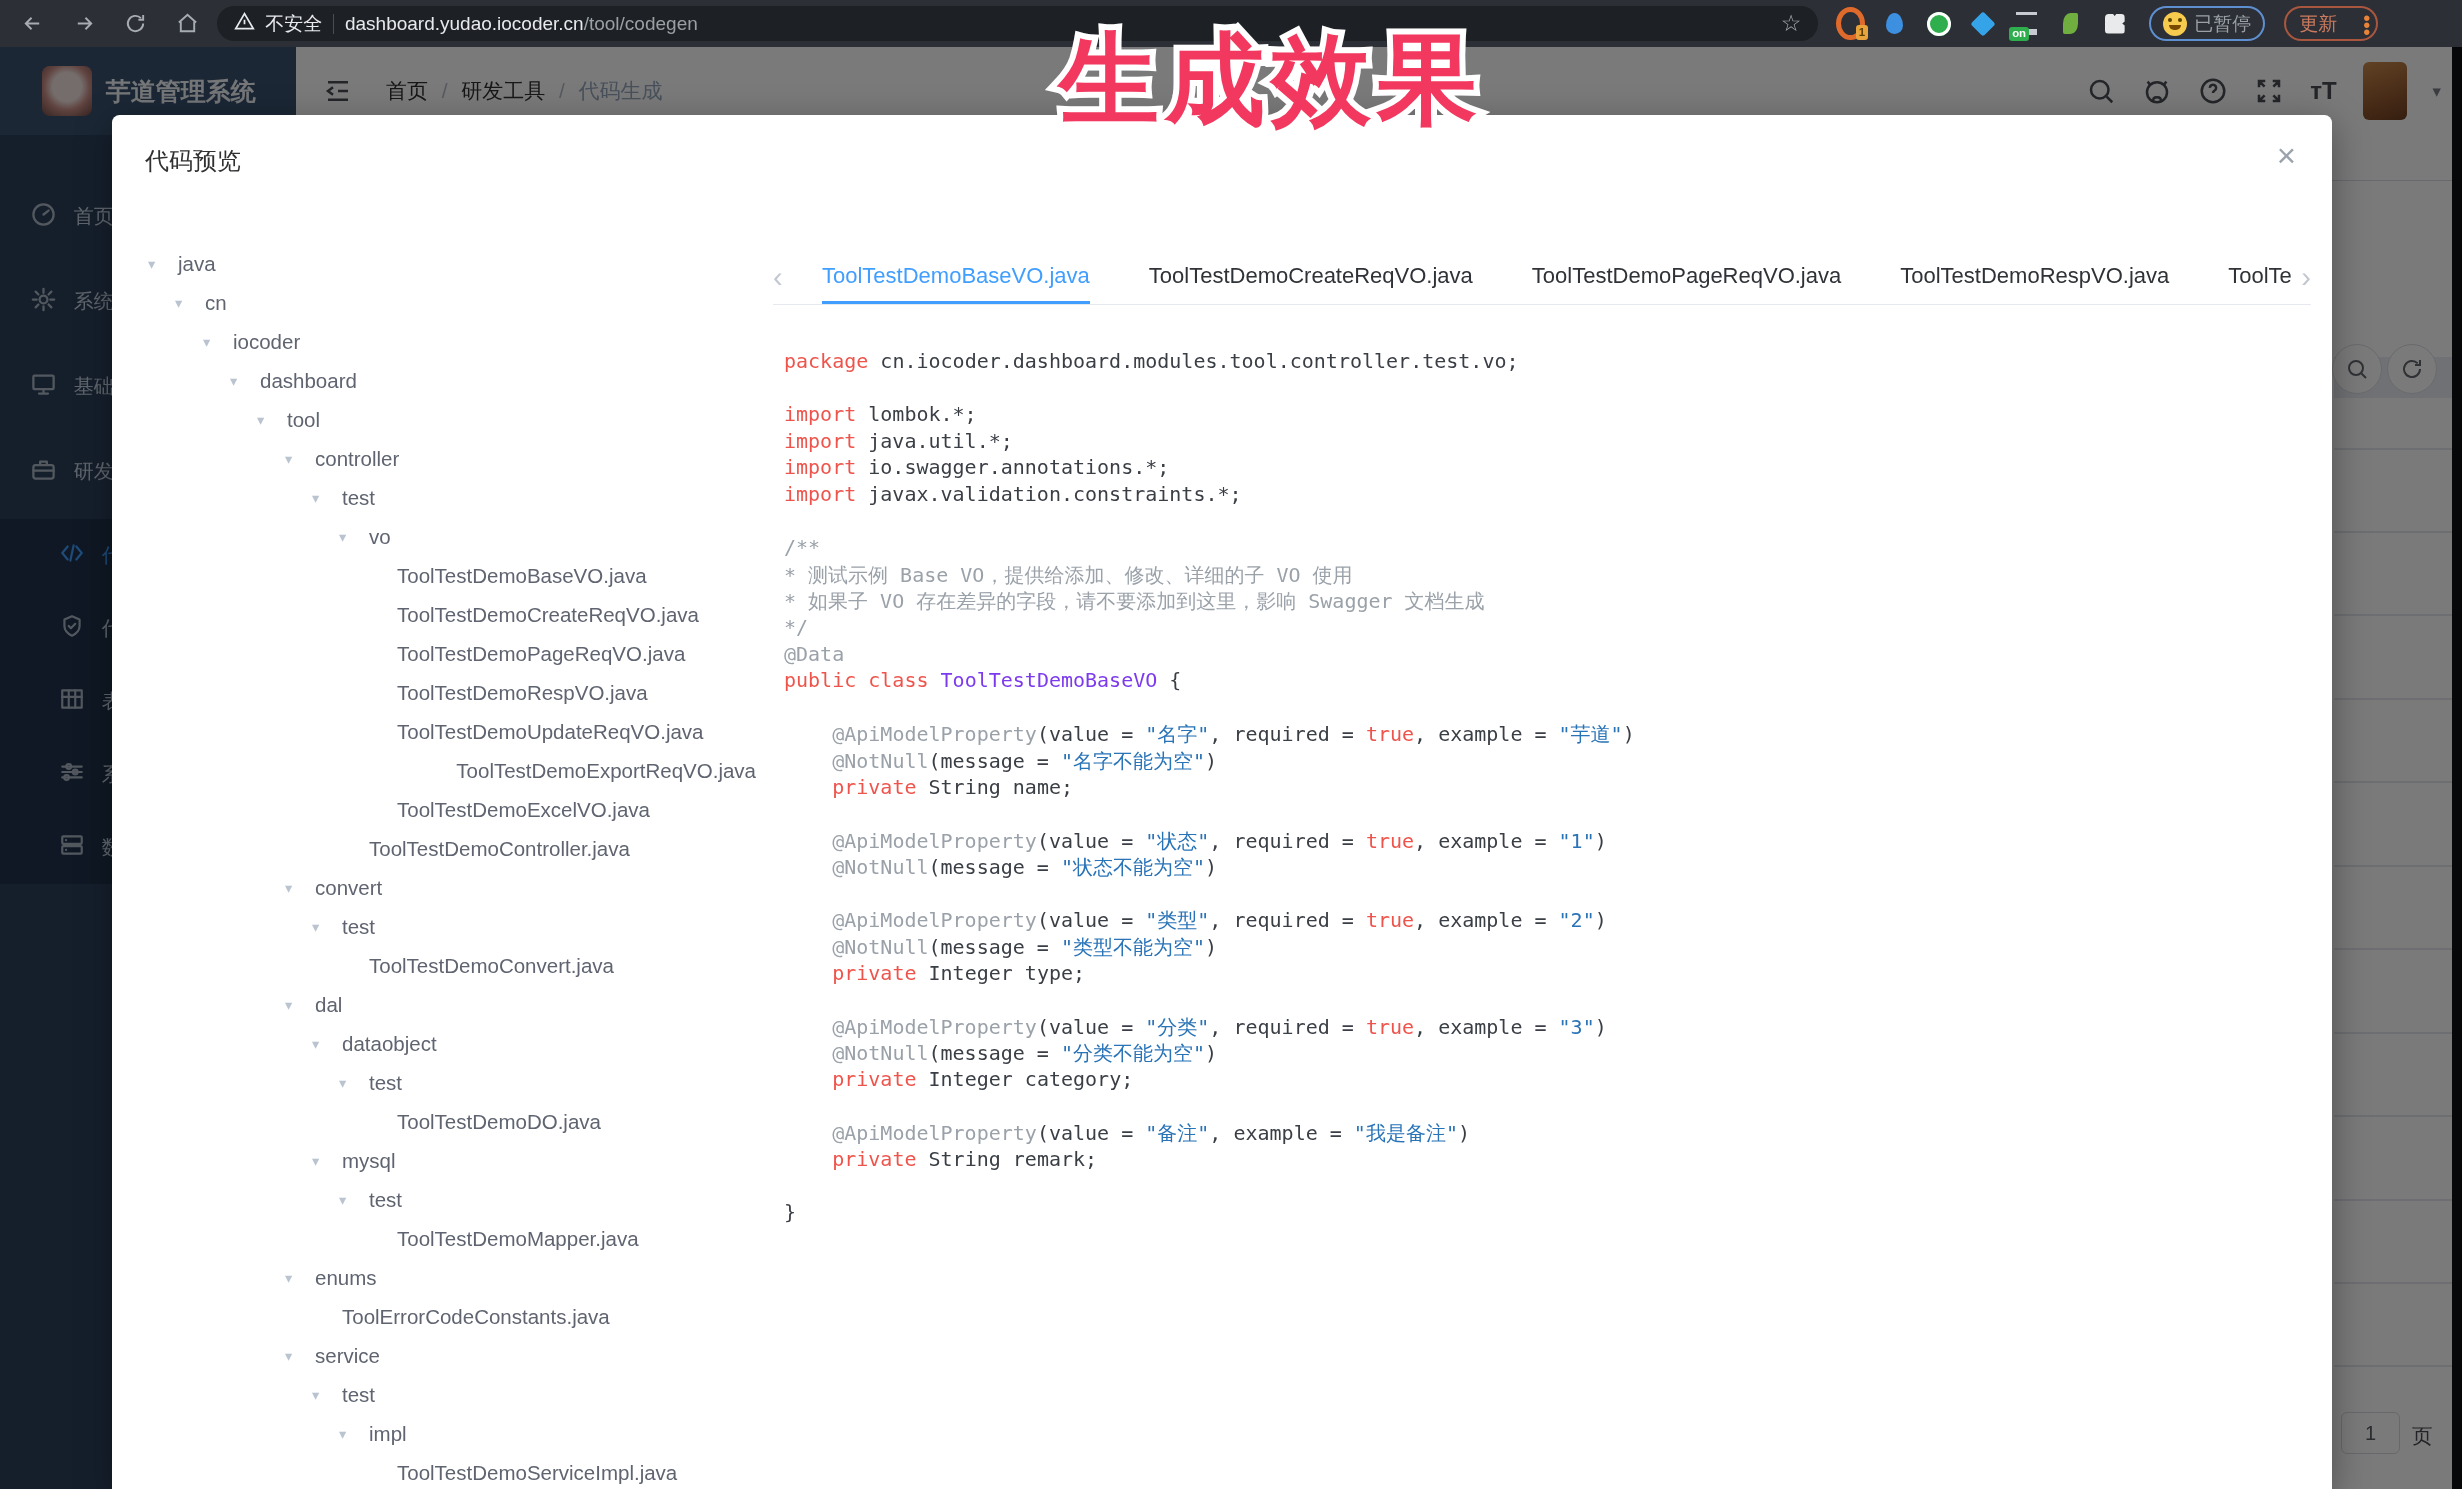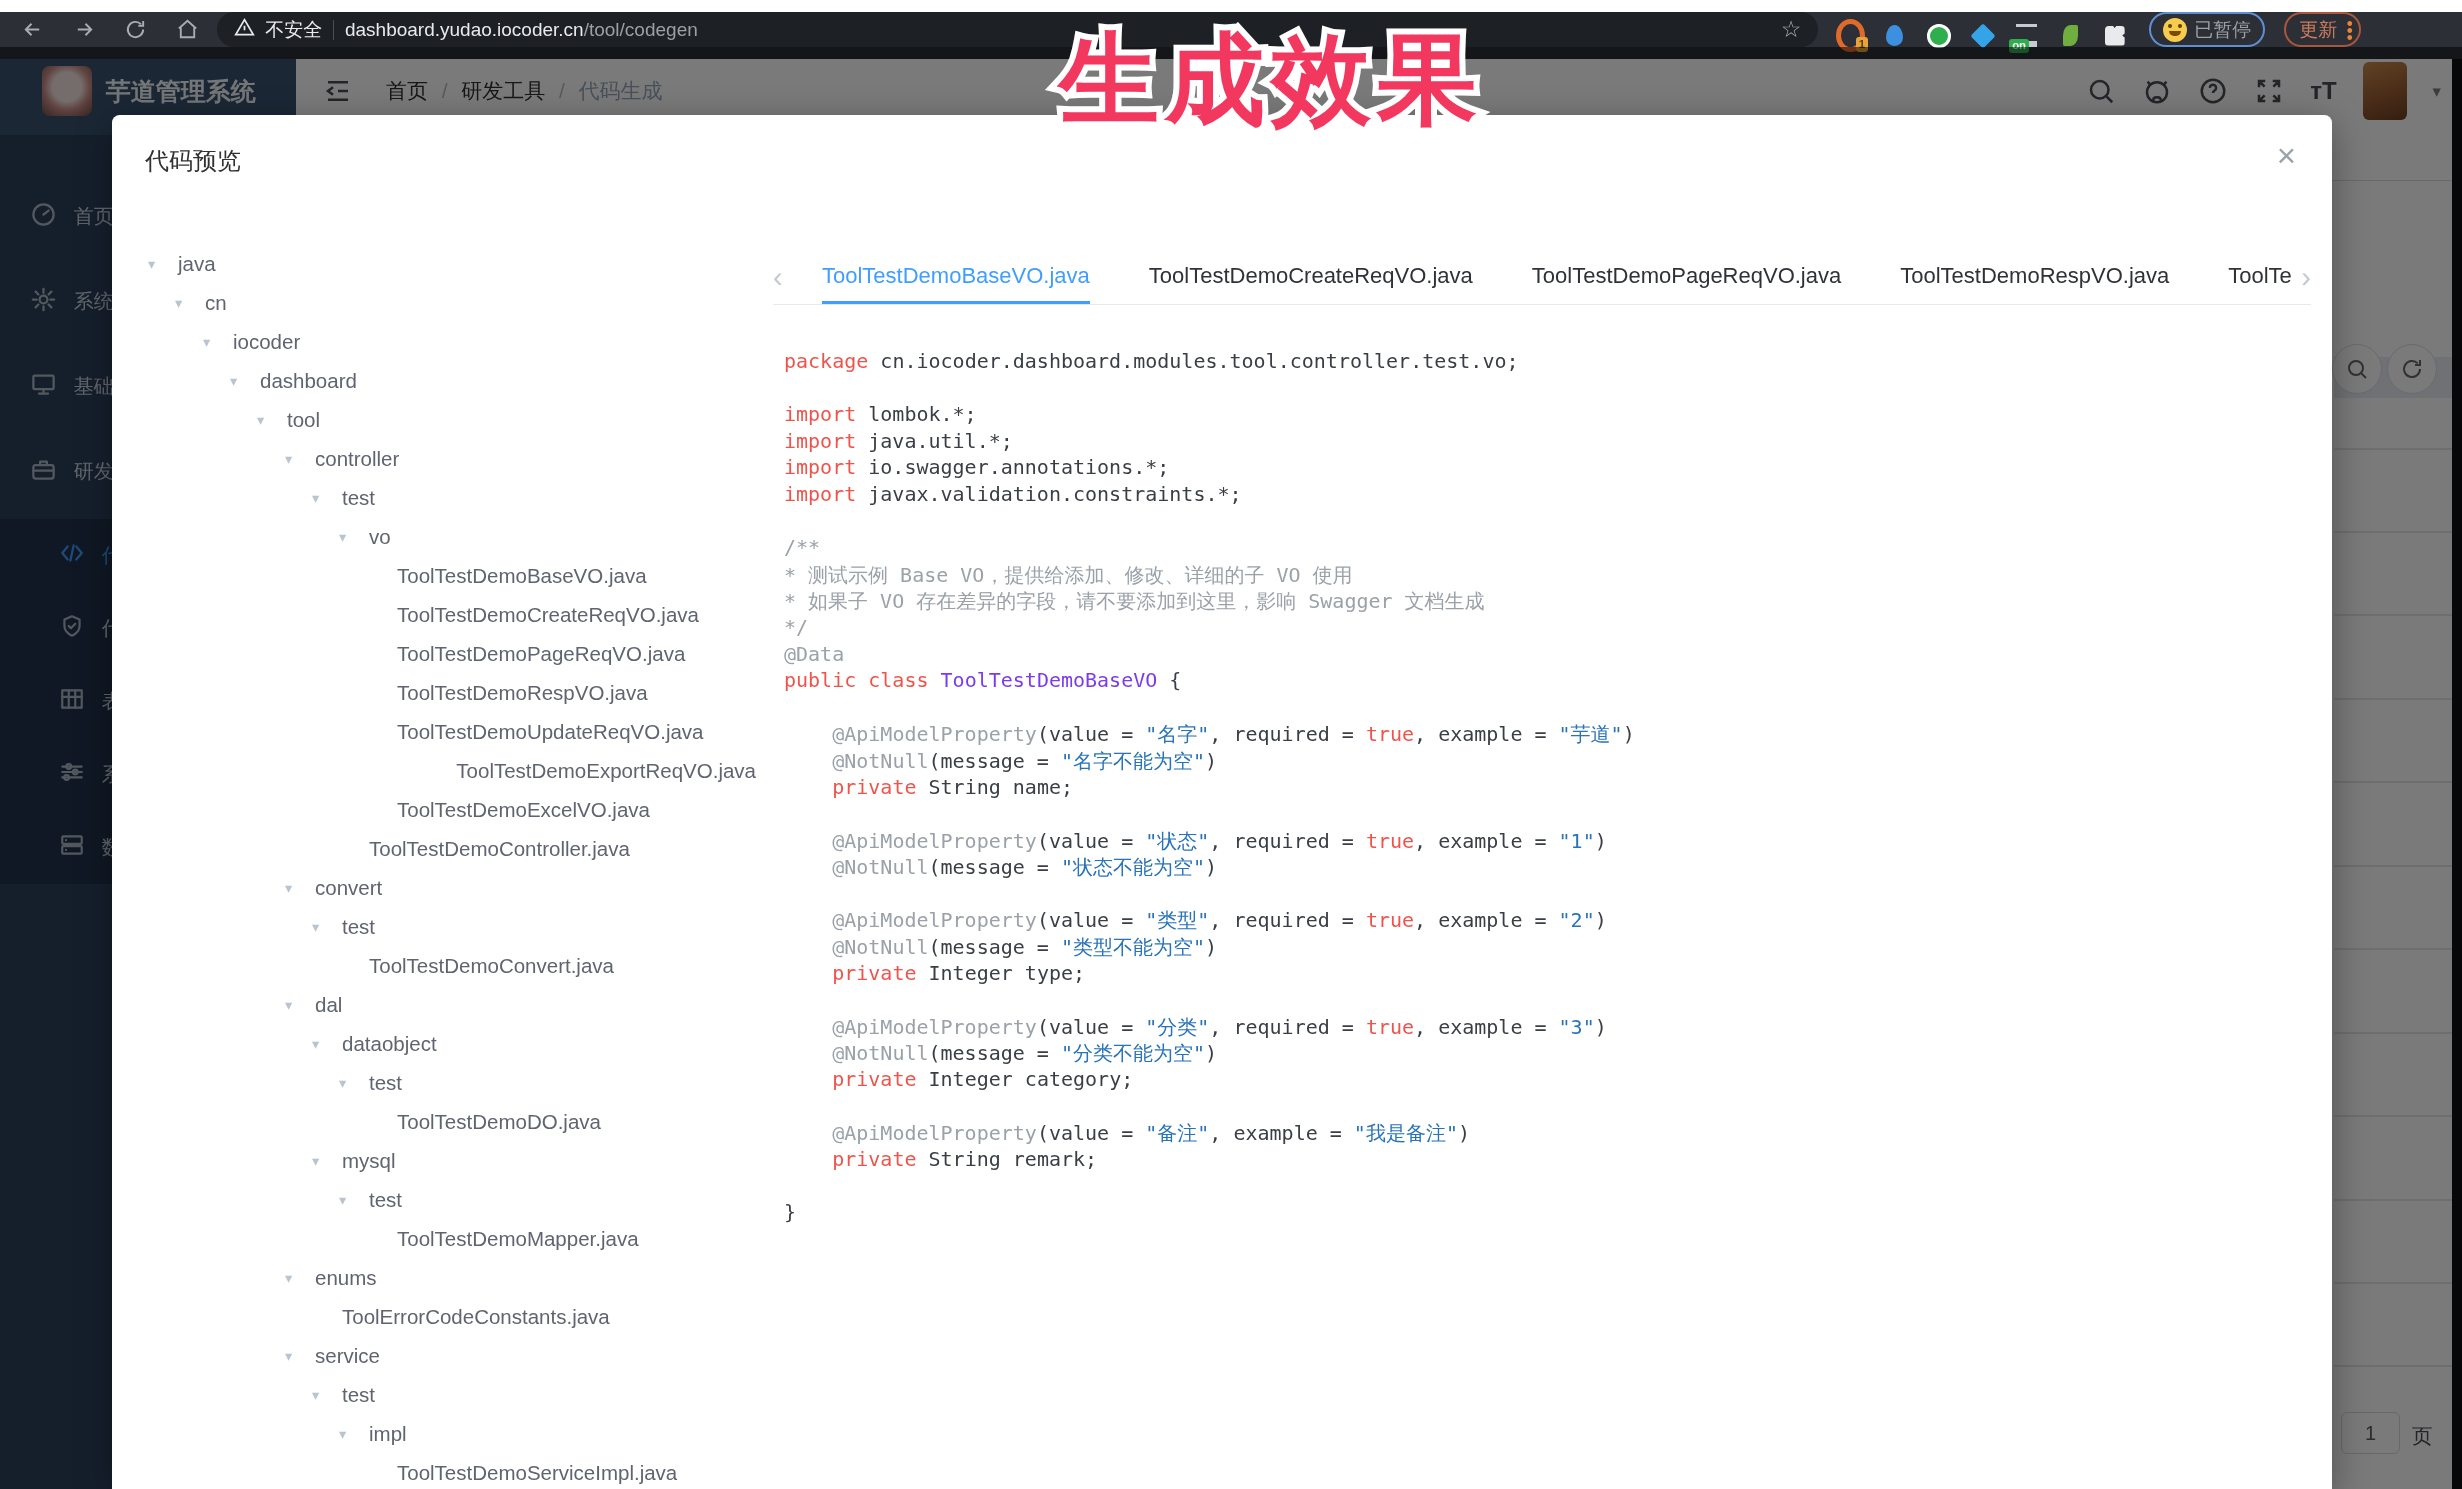--- a/index.html
+++ b/index.html
@@ -1,20 +1,20 @@
 <!DOCTYPE html>
 <html style="font-size:12px"><head>
 <meta charset="utf-8">
 <style>
   html,body{margin:0;padding:0;background:#000;}
   #screen{position:relative;width:2462px;height:1490px;overflow:hidden;background:#fff;
           font-family:"Liberation Sans",sans-serif;}
   
   .chrome{position:absolute;left:0;top:0;width:2462px;height:47px;background:#2c2f35;
-          display:flex;padding:0 10.6px;box-sizing:border-box;gap:7.6px;z-index:5;margin-top:12px;}
+          display:flex;align-items:center;padding:0 10.6px;box-sizing:border-box;gap:7.6px;z-index:5;}
   .nav-btn{width:44px;height:35px;display:flex;align-items:center;justify-content:center;
            color:#a7acb3;font-size:24px;flex:0 0 auto;}
   .nav-btn svg{width:23px;height:23px;}
   .omnibox{width:1601px;height:35px;background:#1d2024;border-radius:17.4px;display:flex;
            align-items:center;padding:0 16.7px;box-sizing:border-box;gap:10.6px;color:#e8eaed;
            font-size:19px;flex:0 0 auto;}
   .omni-sep{width:1.5px;height:20px;background:#4a4d52;}
   .url-host{color:#e8eaed;}
   .url-path{color:#9aa0a6;}
   .omni-star{margin-left:auto;color:#a7acb3;font-size:23px;}
@@ -22,21 +22,21 @@
   .ext{position:relative;width:29px;height:29px;display:flex;align-items:center;justify-content:center;}
   .badge{position:absolute;font-size:11.4px;line-height:1;padding:1.5px 3px;border-radius:3px;color:#fff;font-weight:bold;}
   .badge.b1{right:-3px;bottom:-1.5px;background:#e8a33d;color:#5c3d00;}
   .badge.bon{left:-3px;bottom:-3px;background:#2fae4e;}
   .pill{height:35px;border-radius:17.4px;display:flex;align-items:center;box-sizing:border-box;flex:0 0 auto;}
   .pill-paused{border:2.3px solid #5e8fd0;padding:0 12px;gap:7.6px;color:#9aa0a6;font-size:19px;margin-left:12px;}
   .emoji-face{width:24px;height:24px;border-radius:50%;background:#f7cb4d;position:relative;}
   .emoji-face::before{content:"";position:absolute;left:5.3px;top:6.8px;width:3.8px;height:3.8px;border-radius:50%;
         background:#5c4400;box-shadow:10px 0 0 #5c4400;}
   .emoji-face::after{content:"";position:absolute;left:6px;top:13.7px;width:12px;height:5.3px;border-radius:0 0 7.6px 7.6px;background:#7a4a00;}
-  .pill-update{border:2.3px solid #a8563e;padding:0 6px 0 13.7px;gap:9px;color:#c97a5e;font-size:19px;margin-left:10.6px;font-family:Liberation Serif, serif;}
+  .pill-update{border:2.3px solid #a8563e;padding:0 6px 0 13.7px;gap:26px;color:#c97a5e;font-size:19px;margin-left:10.6px;}
   .kebab{color:#e8833a;font-size:20px;letter-spacing:0;line-height:0.55;display:flex;flex-direction:column;align-items:center;}
   .kebab span{display:block;height:6.8px;}
   
   #page{position:absolute;left:0;top:47px;width:2462px;height:1443px;background:#fff;}
   .logo-area{position:absolute;left:0;top:0;width:296px;height:88px;background:#3a5270;
              display:flex;align-items:center;gap:13.7px;padding-left:42px;box-sizing:border-box;}
   .logo-img{width:50px;height:50px;border-radius:7.6px;flex:0 0 auto;
             background:radial-gradient(circle at 50% 42%,#f3e3df 0 38%,#c88d86 60%,#6d4a44);}
   .brand{color:#f4f6fa;font-size:25px;font-weight:bold;white-space:nowrap;}
   .header-content{position:absolute;left:296px;top:0;right:0;height:88px;background:#fff;

